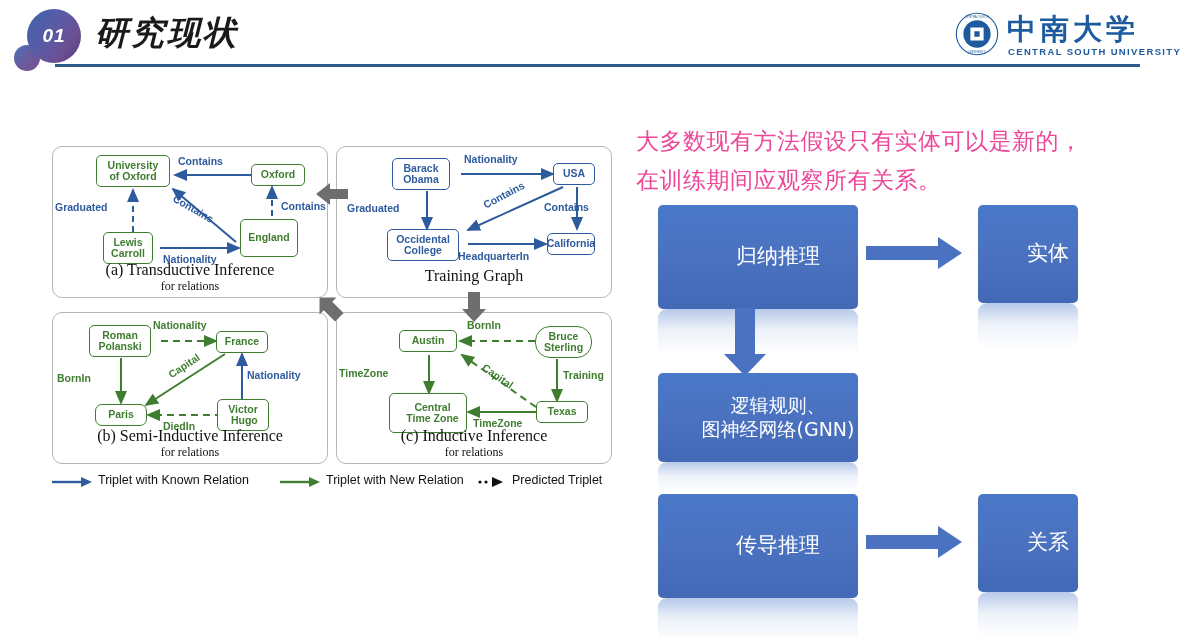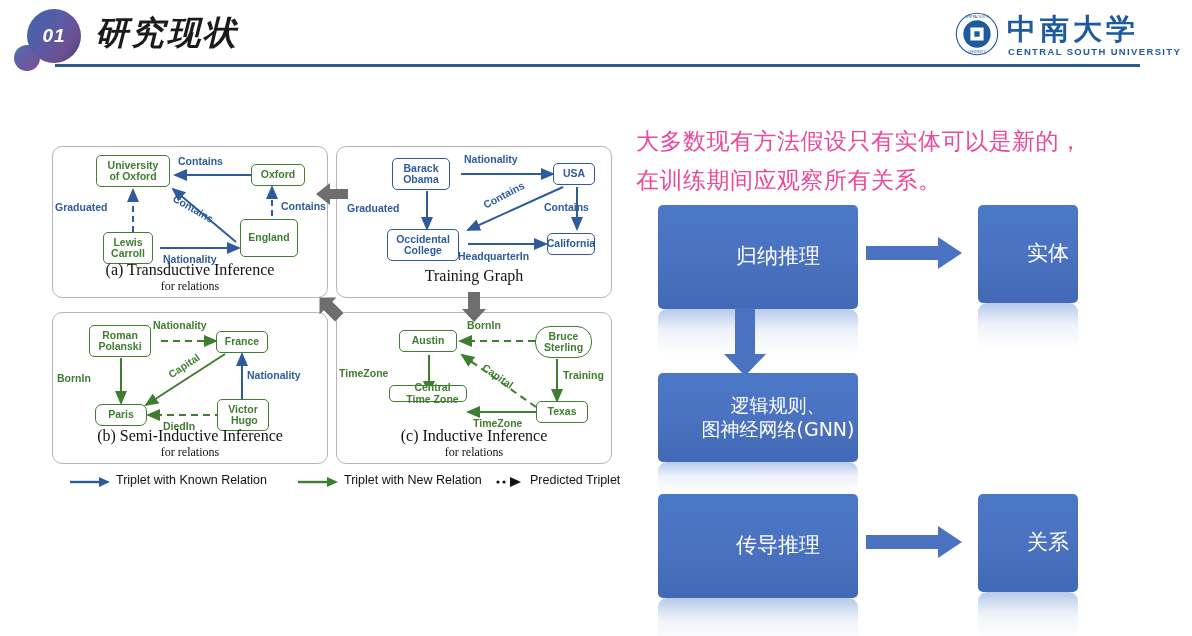--- a/index.html
+++ b/index.html
@@ -64,21 +64,21 @@
   .lbl{position:absolute;font-size:10.5px;font-weight:bold;white-space:nowrap;}
   .g-lbl{color:#3f7d30;}
   .b-lbl{color:#2e5b9e;}
   .cap{
     position:absolute;width:100%;text-align:center;left:0;
     font-family:"Liberation Serif","DejaVu Serif",serif;color:#111;
   }
   .cap-main{font-size:16px;}
   .cap-sub{font-size:12px;}
   
-  #legend{position:absolute;left:20px;top:332px;width:560px;height:22px;}
+  #legend{position:absolute;left:2px;top:332px;width:560px;height:22px;}
   .lg-item{position:absolute;font-size:12.5px;color:#111;white-space:nowrap;
            font-family:"Liberation Sans","DejaVu Sans",sans-serif;}
   
   .gray-arrow{position:absolute;}
   
   #right{position:absolute;left:630px;top:110px;width:545px;height:520px;}
   .cn-line{
     position:absolute;left:6px;font-size:23px;color:#ec4899;white-space:nowrap;
     font-family:"DejaVu Sans","Liberation Sans",sans-serif;letter-spacing:0.5px;
   }
@@ -242,21 +242,21 @@
 
       <line x1="92" y1="42" x2="92" y2="80" stroke="#3f7d30" stroke-width="2" marker-end="url(#gc)"></line>
 
       <line x1="220" y1="46" x2="220" y2="88" stroke="#3f7d30" stroke-width="2" marker-end="url(#gc)"></line>
 
       <line x1="200" y1="99" x2="131" y2="99" stroke="#3f7d30" stroke-width="2" marker-end="url(#gc)"></line>
     </svg>
     <div class="node g-node" style="left:62px;top:17px;width:58px;height:22px;">Austin</div>
     <div class="node g-node" style="left:198px;top:13px;width:57px;height:32px;border-radius:15px;">Bruce
 Sterling</div>
-    <div class="node g-node" style="left:52px;top:72px;width:78px;height:17px;padding-left:12px;">Central
+    <div class="node g-node" style="left:52px;top:80px;width:78px;height:40px;padding-left:12px;">Central
 Time Zone</div>
     <div class="node g-node" style="left:199px;top:88px;width:52px;height:22px;">Texas</div>
     <div class="lbl g-lbl" style="left:130px;top:6px;">BornIn</div>
     <div class="lbl g-lbl" style="left:2px;top:54px;">TimeZone</div>
     <div class="lbl g-lbl" style="left:150px;top:48px;transform:rotate(35deg);transform-origin:left top;">Capital</div>
     <div class="lbl g-lbl" style="left:226px;top:56px;">Training</div>
     <div class="lbl g-lbl" style="left:136px;top:104px;">TimeZone</div>
     <div class="cap cap-main" style="top:114px;">(c) Inductive Inference</div>
     <div class="cap cap-sub" style="top:132px;">for relations</div>
   </div>

